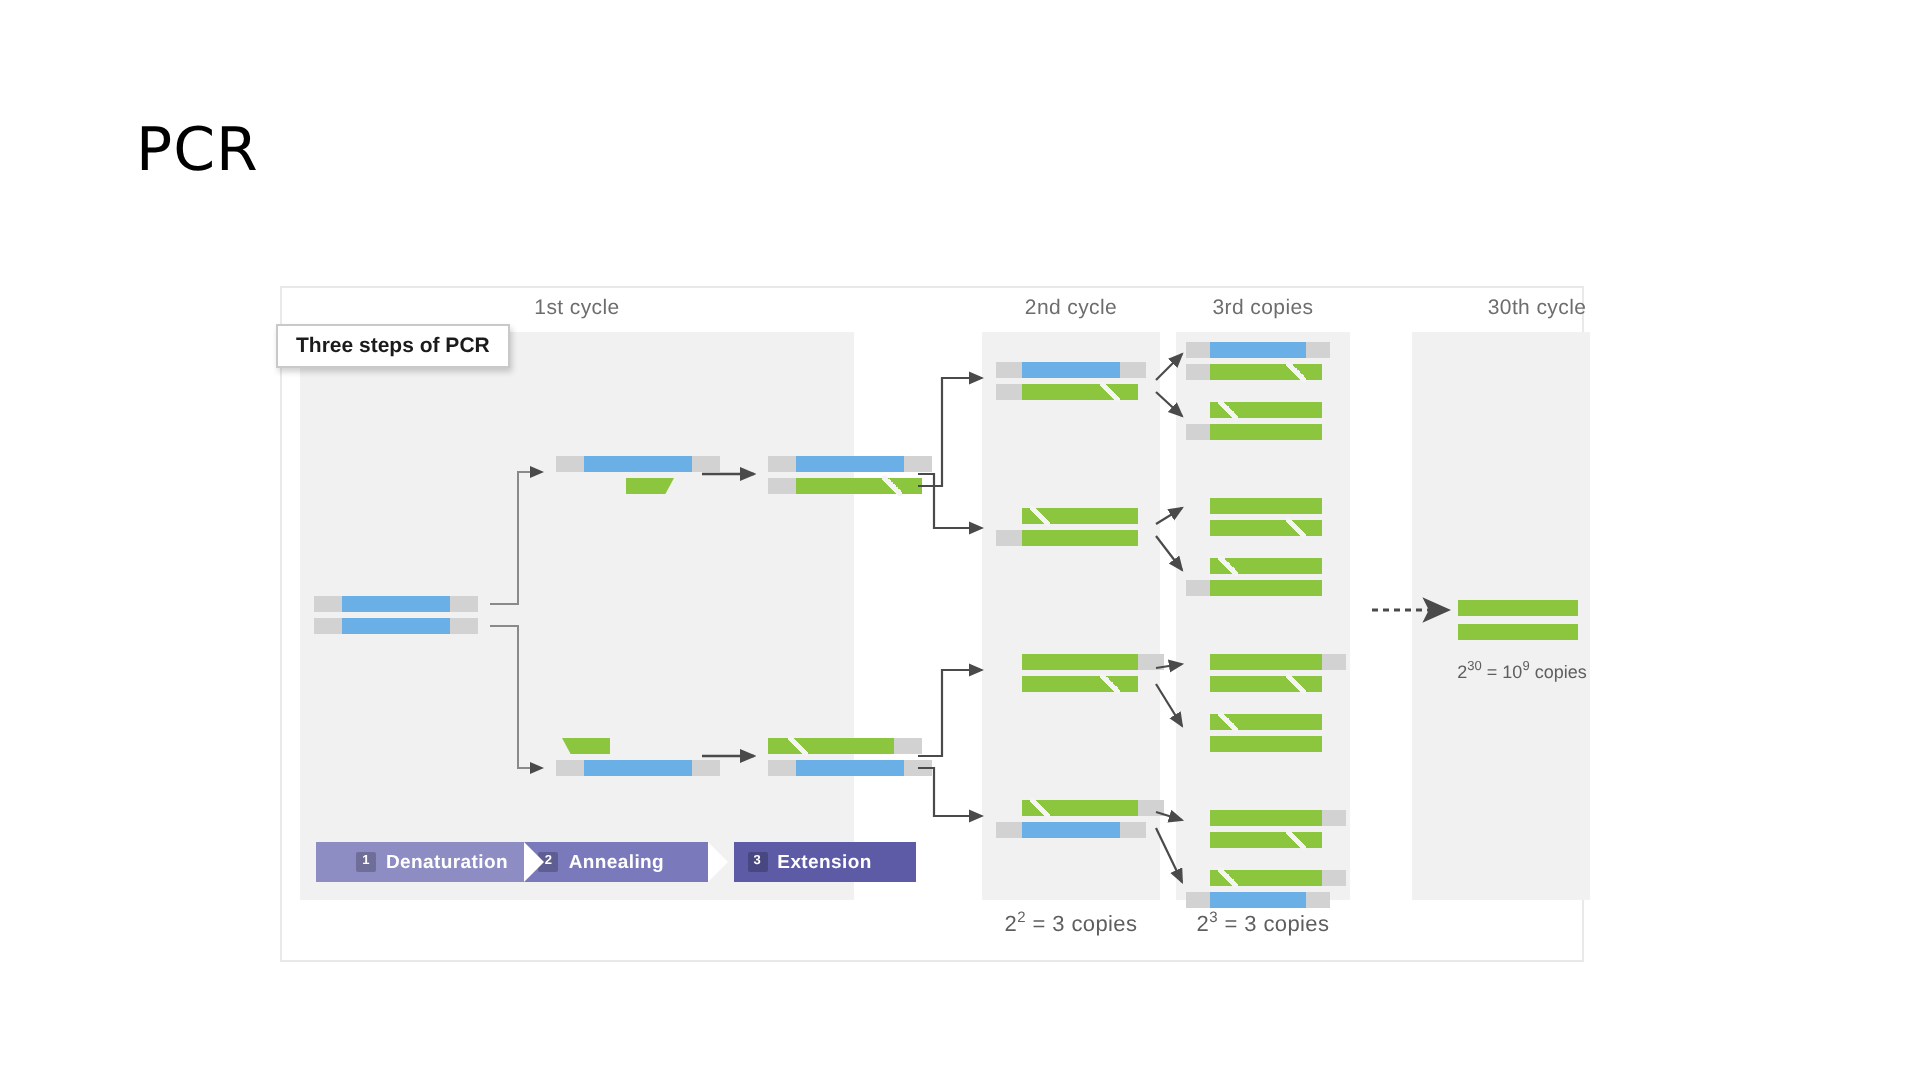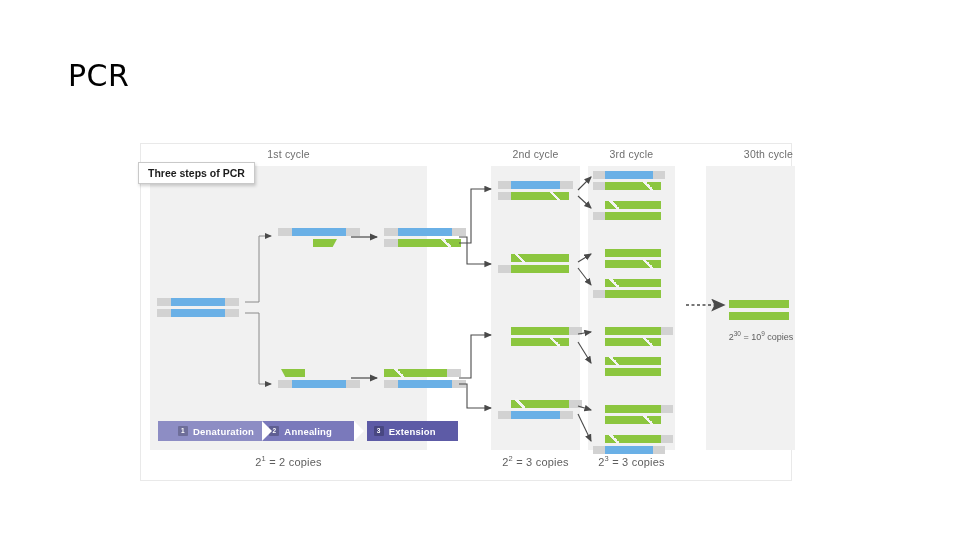--- a/index.html
+++ b/index.html
@@ -120,21 +120,21 @@
 
 <div class="figure">
 
   <div class="panel p1"></div>
   <div class="panel p2"></div>
   <div class="panel p3"></div>
   <div class="panel p4"></div>
 
   <div class="col-head h1">1st cycle</div>
   <div class="col-head h2">2nd cycle</div>
-  <div class="col-head h3">3rd cycle</div>
+  <div class="col-head h3">3rd copies</div>
   <div class="col-head h4">30th cycle</div>
 
   <div class="tooltip">Three steps of PCR</div>
 
 
   <div class="duplex" style="left:16px;top:154px;width:82px;">
     <div class="seg g" style="left:0px;width:14px;"></div>
     <div class="seg blue" style="left:14px;width:54px;"></div>
     <div class="seg g" style="left:68px;width:14px;"></div>
   </div>
@@ -314,23 +314,20 @@
       <span class="num">2</span>
       <span>Annealing</span>
       <span class="chev"></span>
     </div>
     <div class="step s3">
       <span class="num">3</span>
       <span>Extension</span>
     </div>
   </div>
 
-  <div class="copies" style="left:9px;top:310px;width:277px;">
-    <span>2</span><sup>1</sup><span> = 2 copies</span>
-  </div>
   <div class="copies" style="left:345px;top:310px;width:99px;">
     <span>2</span><sup>2</sup><span> = 3 copies</span>
   </div>
   <div class="copies" style="left:442px;top:310px;width:97px;">
     <span>2</span><sup>3</sup><span> = 3 copies</span>
   </div>
 
   <svg class="overlay" viewBox="0 0 680 338">
     <defs>
       <marker id="ah" markerWidth="7" markerHeight="7" refX="6" refY="3" orient="auto">

